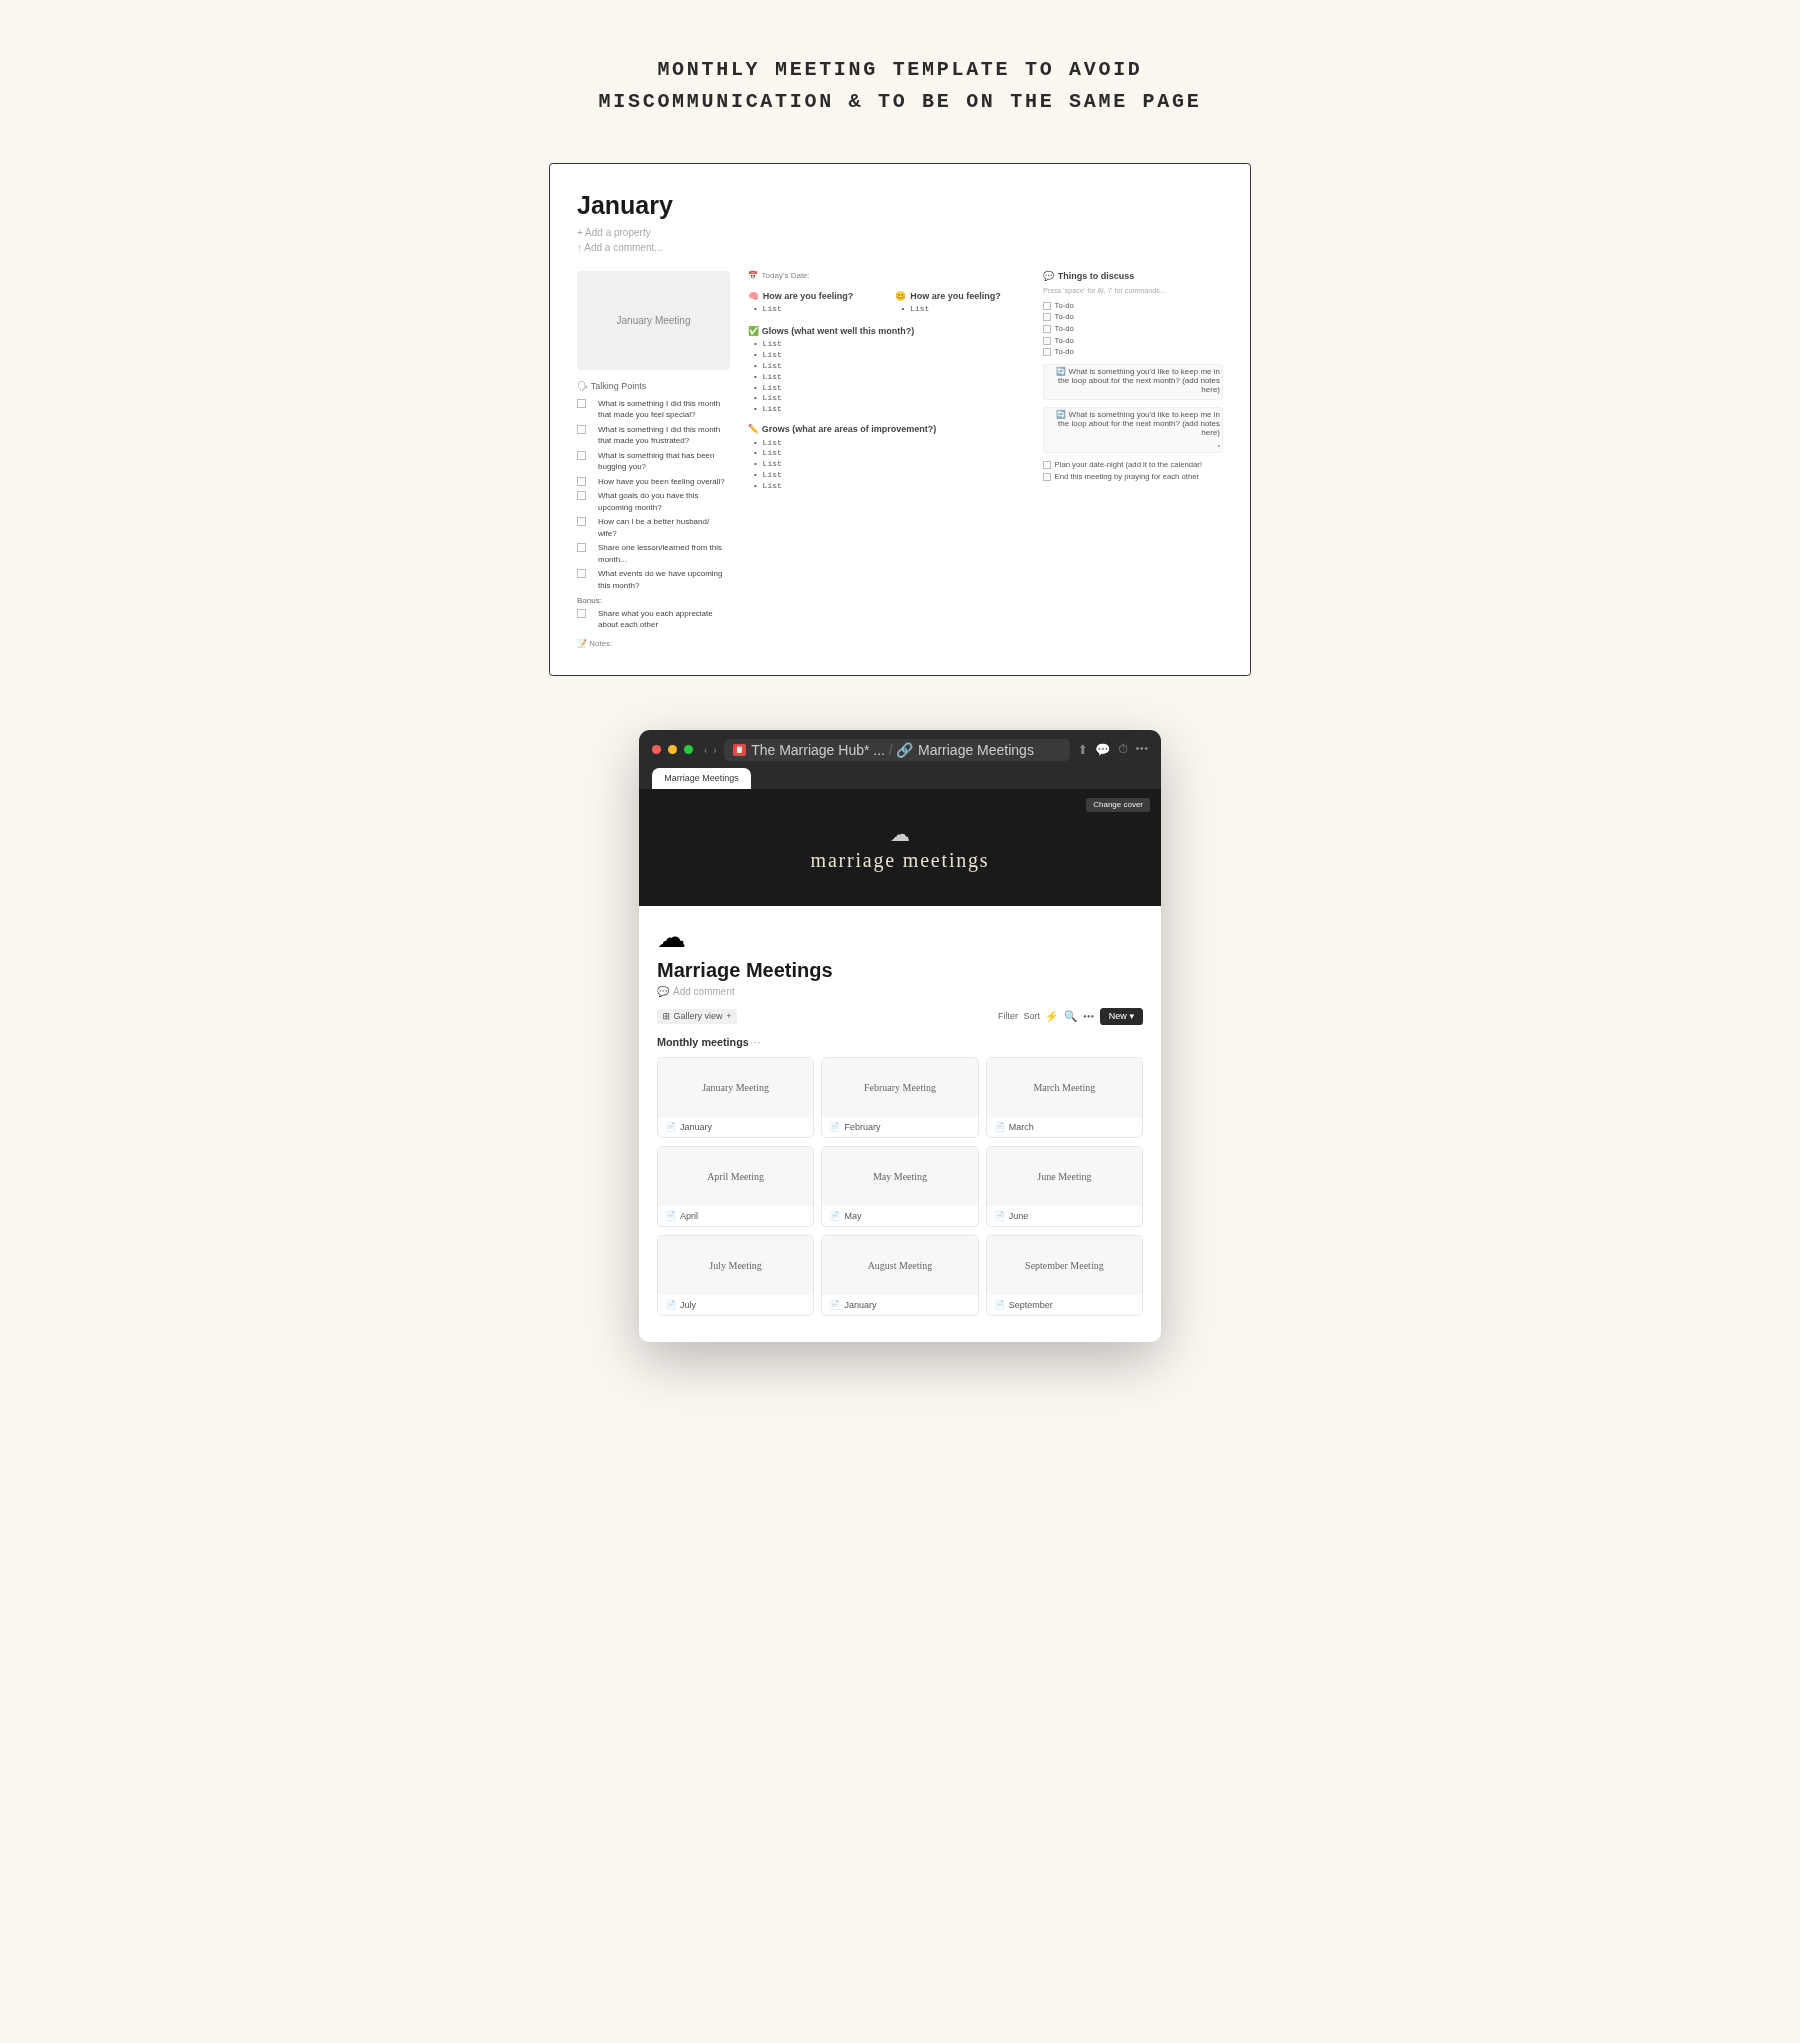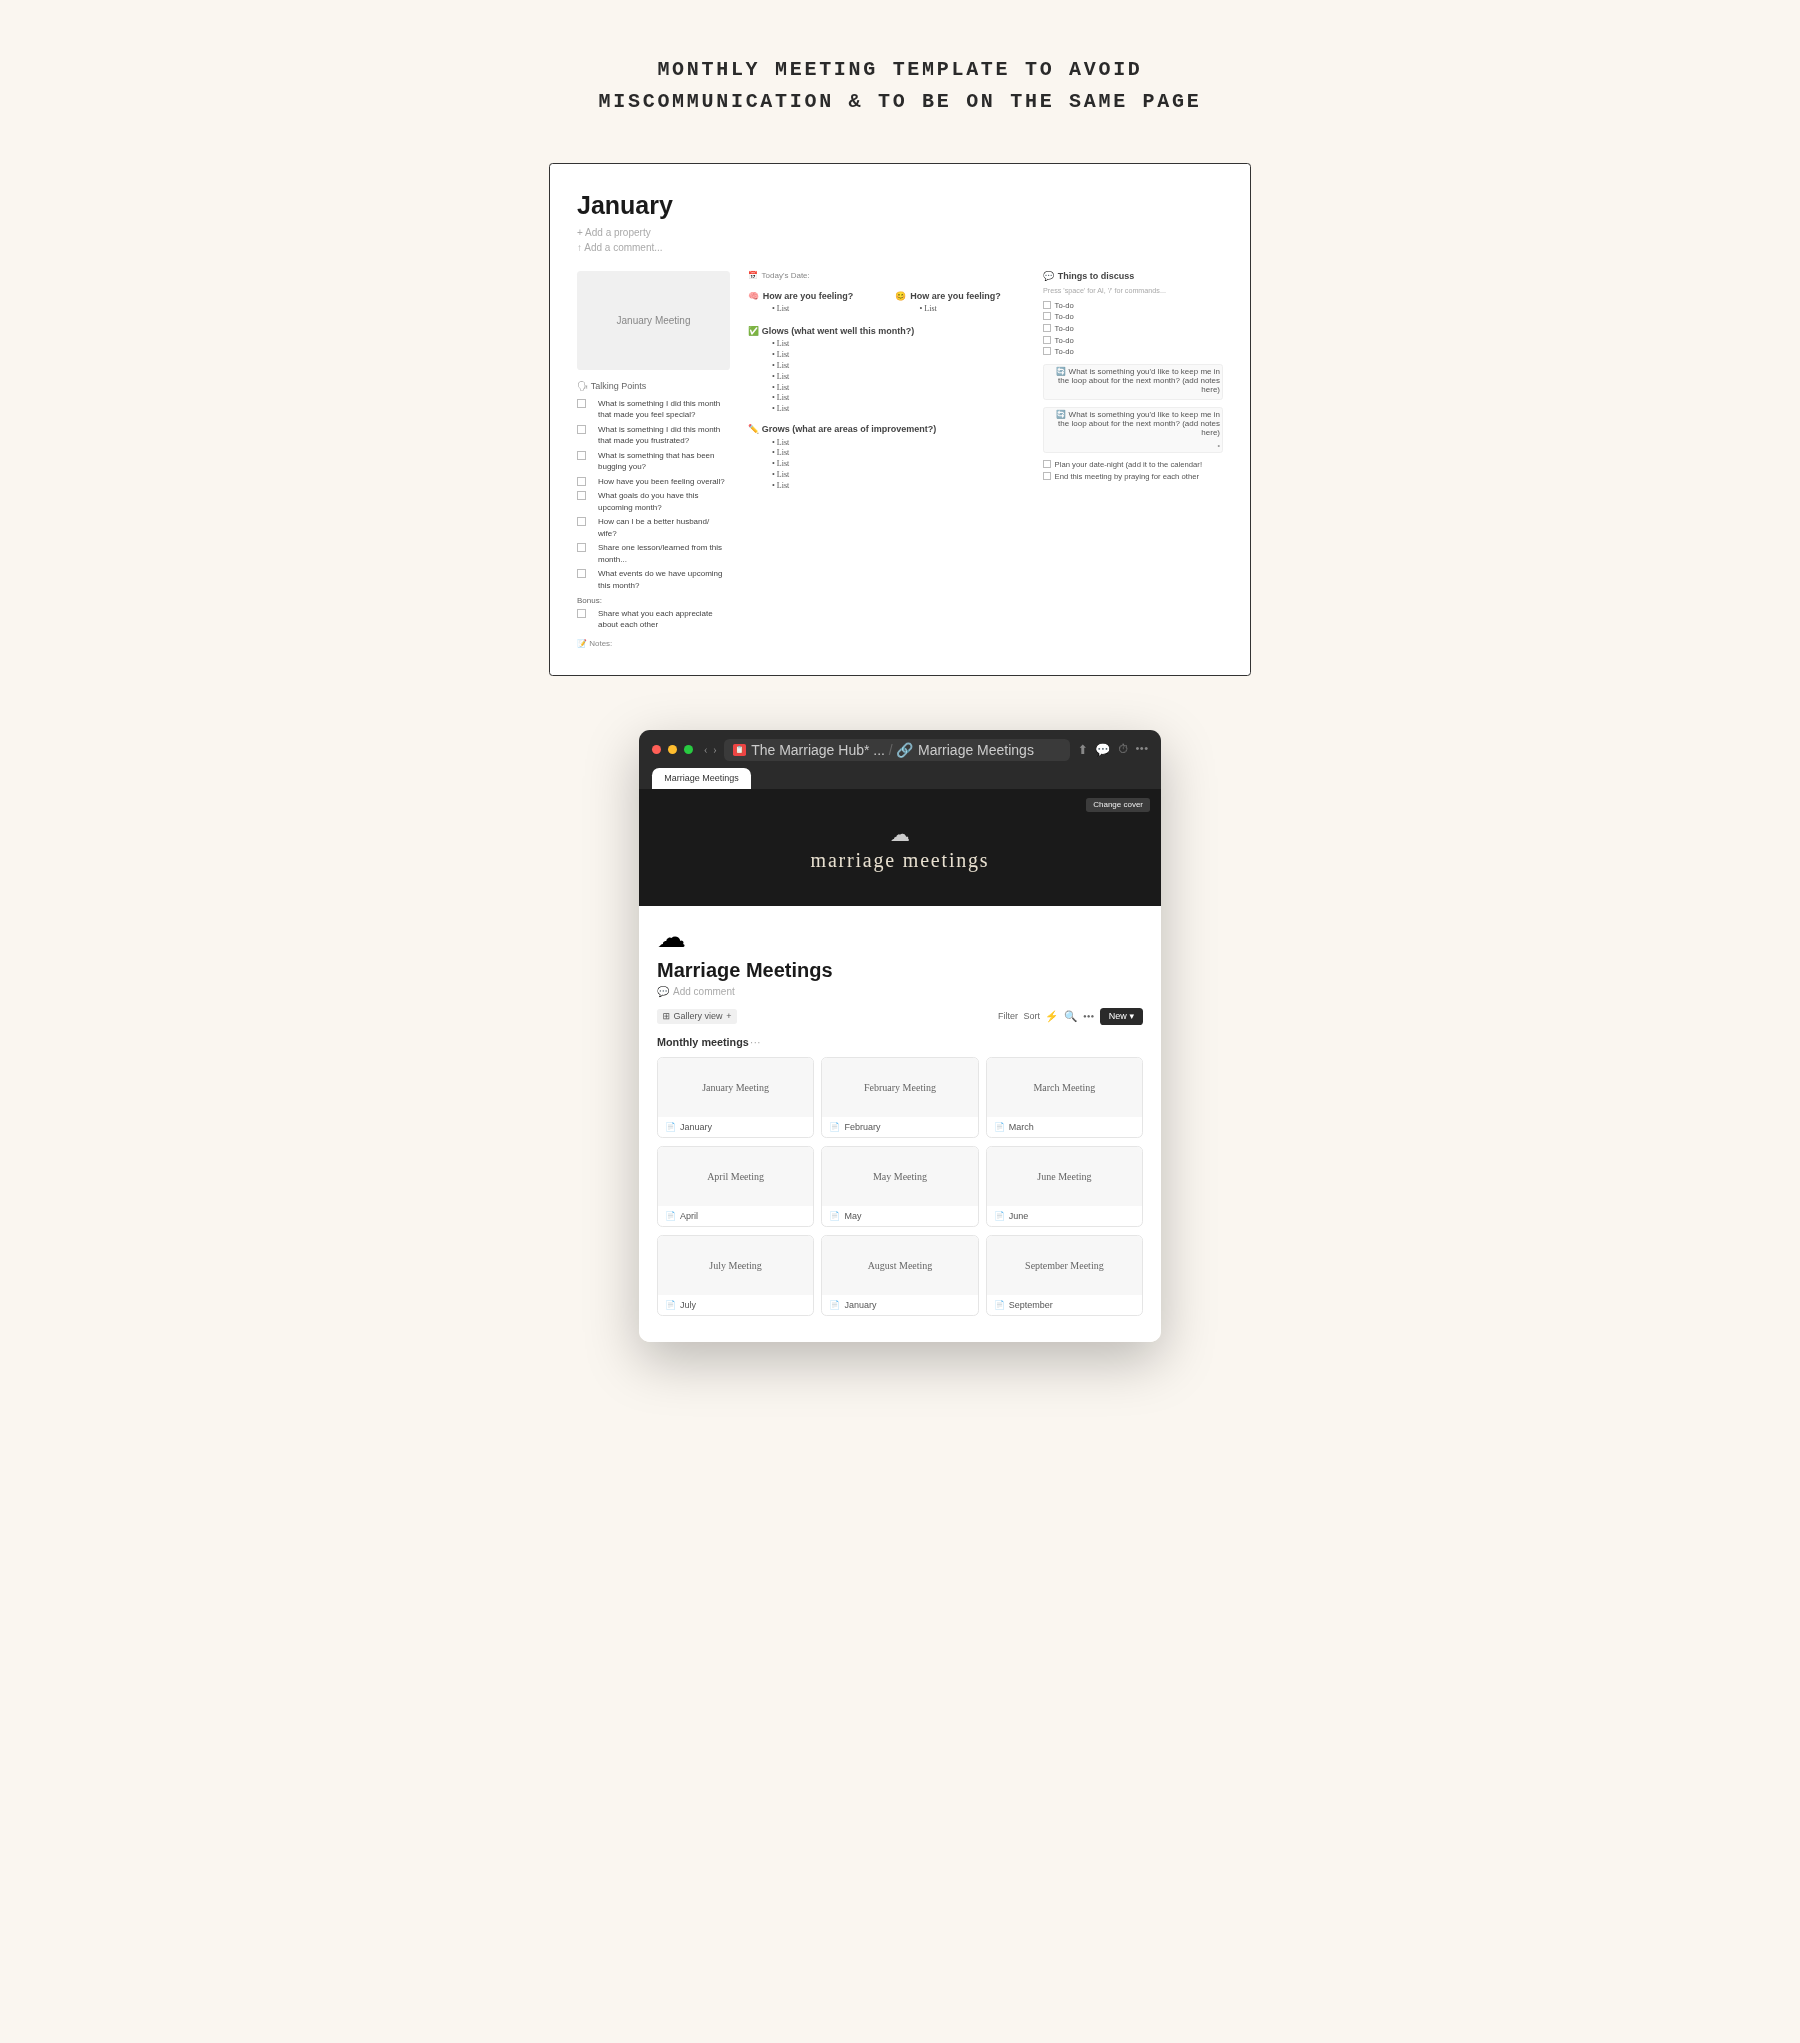--- a/index.html
+++ b/index.html
@@ -143,23 +143,23 @@
       margin: 7.2px 0 3.6px;
       font-family: -apple-system, sans-serif;
       display: flex;
       align-items: center;
       gap: 3.6px;
     }
 
     .notion-bullet {
       font-size: 8px;
       color: #555;
-      margin-left: 24px;
+      margin-left: 5px;
       margin-bottom: 1.8px;
-      font-family: Liberation Serif, serif;
+      font-family: Liberation Mono, monospace;
     }
 
     .notion-bullet::before { content: '• '; }
 
     .notion-sub-cols {
       display: grid;
       grid-template-columns: 1fr 1fr;
       gap: 18px;
     }
 
@@ -172,21 +172,21 @@
       color: #444;
       margin-bottom: 5.4px;
       font-family: -apple-system, sans-serif;
       display: flex;
       align-items: center;
       gap: 3.6px;
     }
 
     .notion-checkbox-item {
       display: flex;
-      align-items: flex-start;
+      align-items: flex-end;
       gap: 3.6px;
       margin-bottom: 2.7px;
     }
 
     .notion-checkbox-sm {
       width: 8px;
       height: 8px;
       border: 0.9px solid #bbb;
       flex-shrink: 0;
     }

